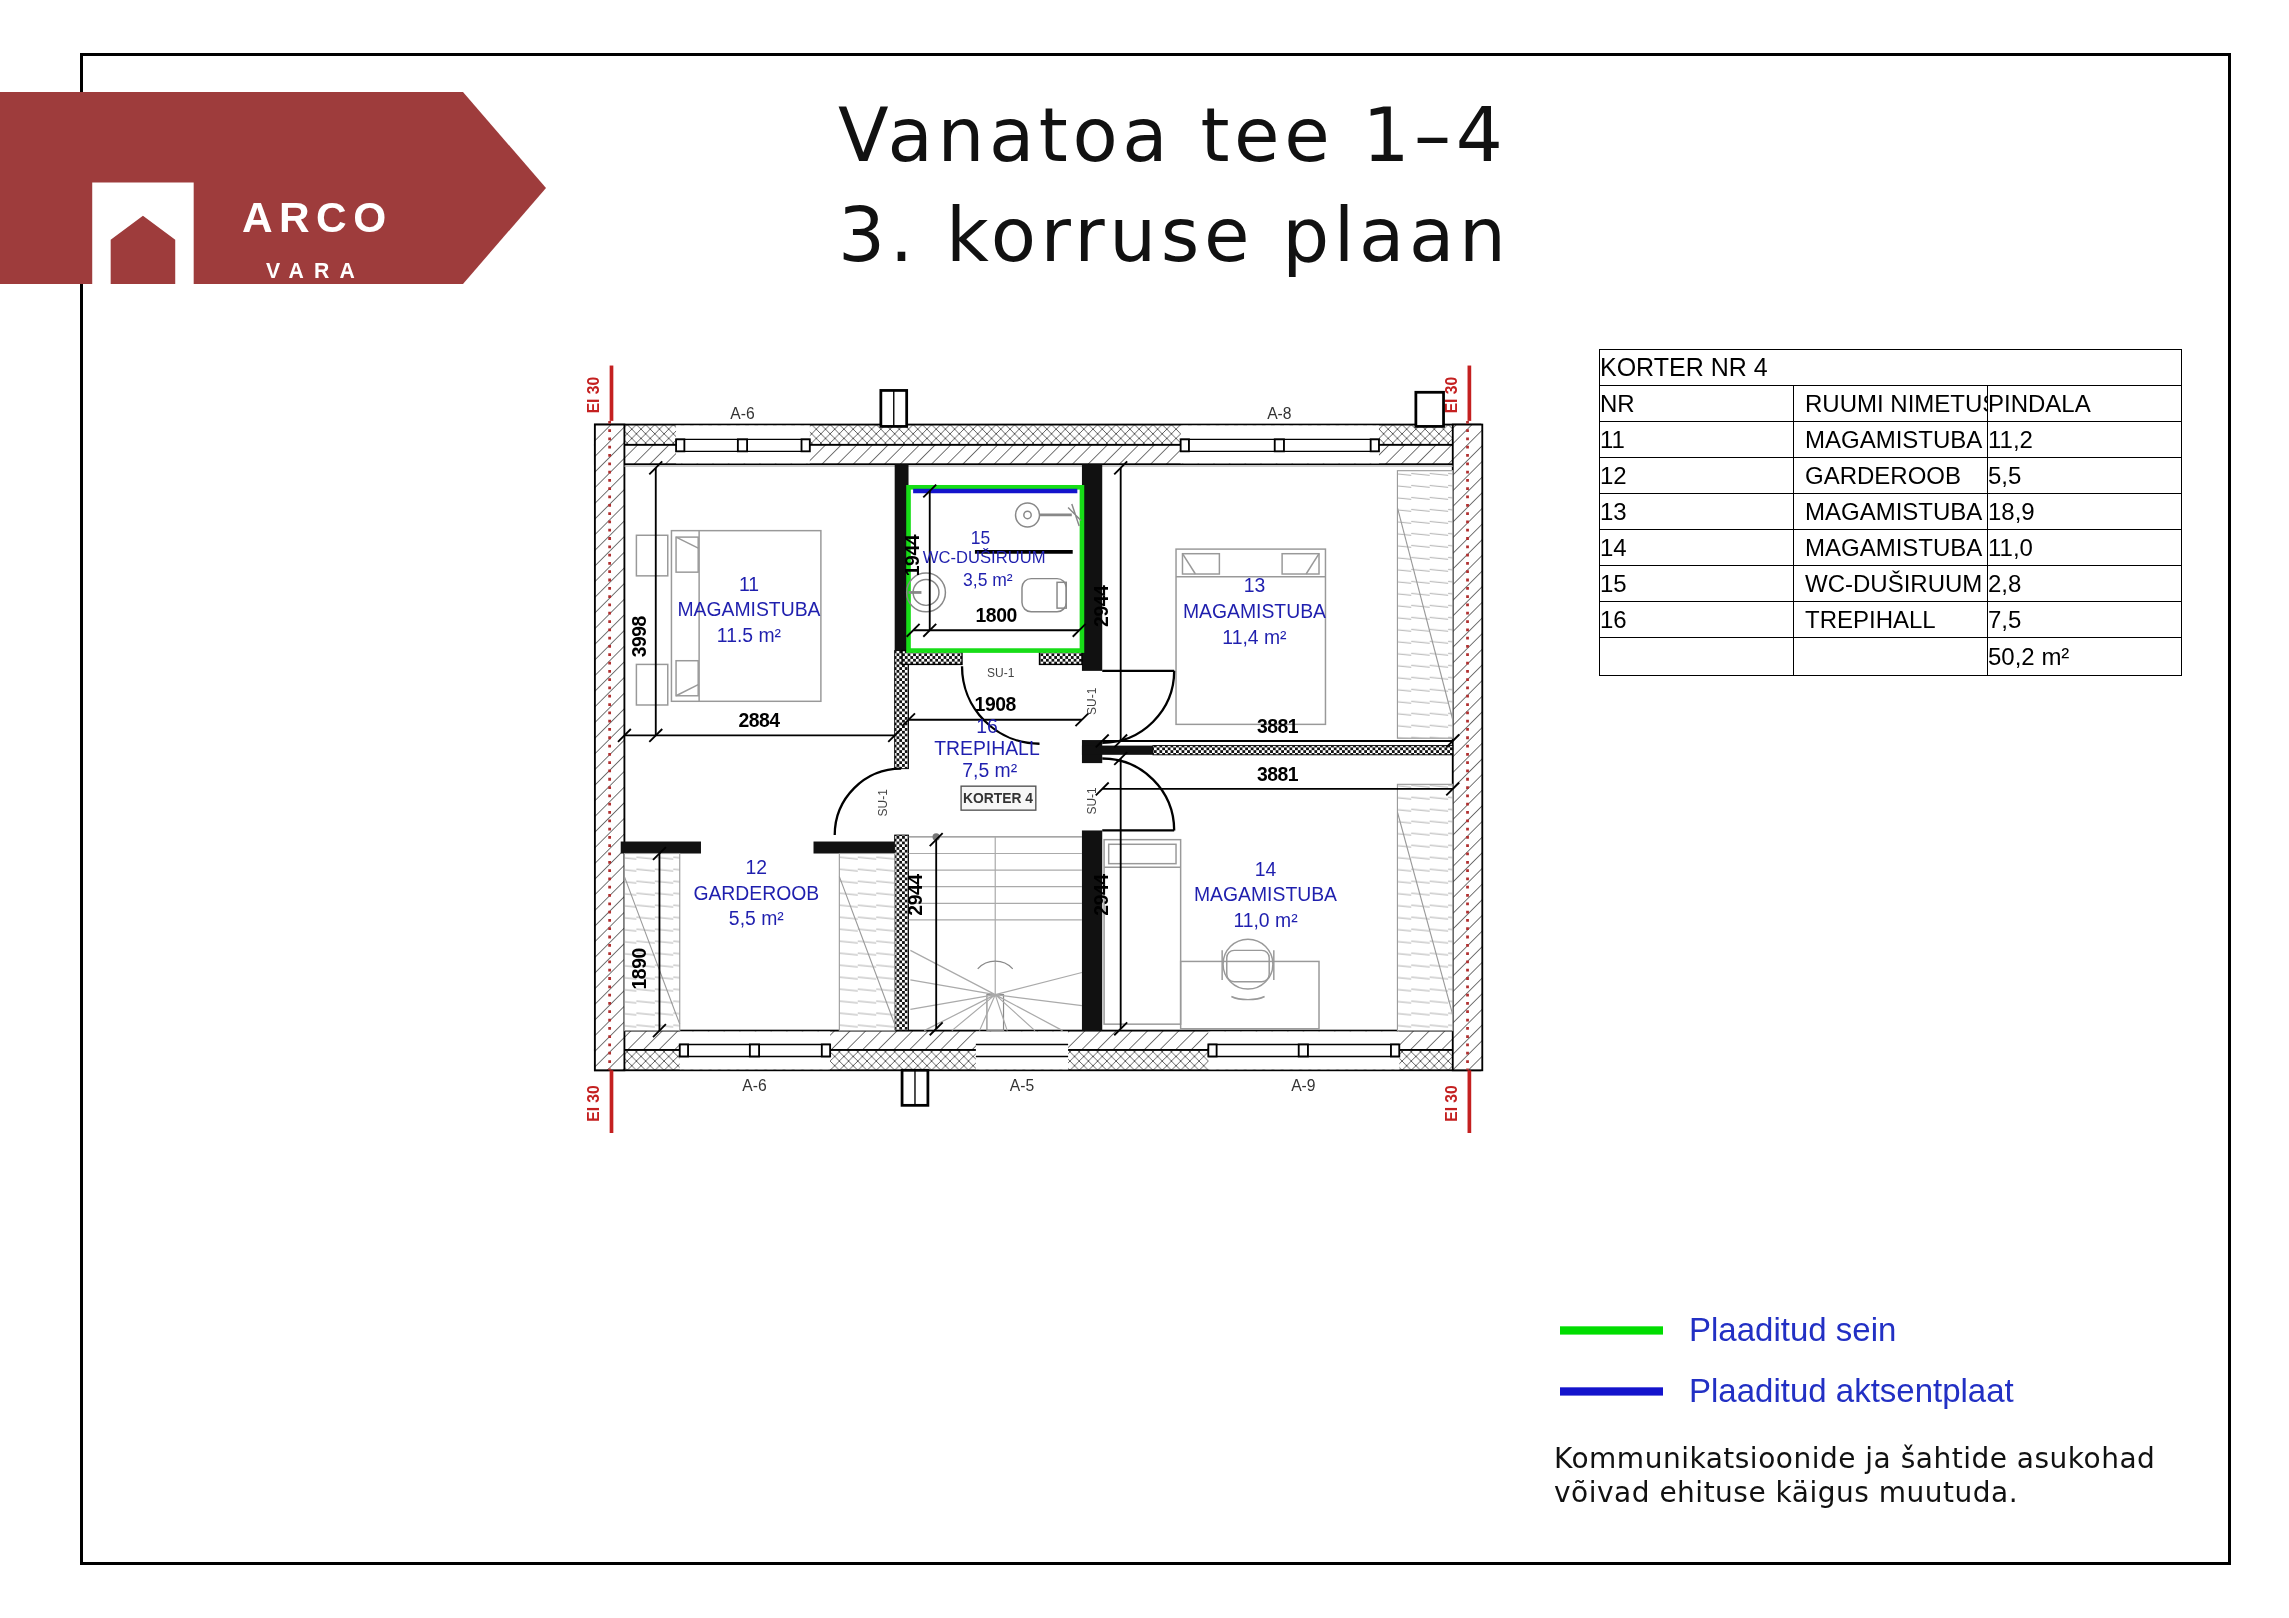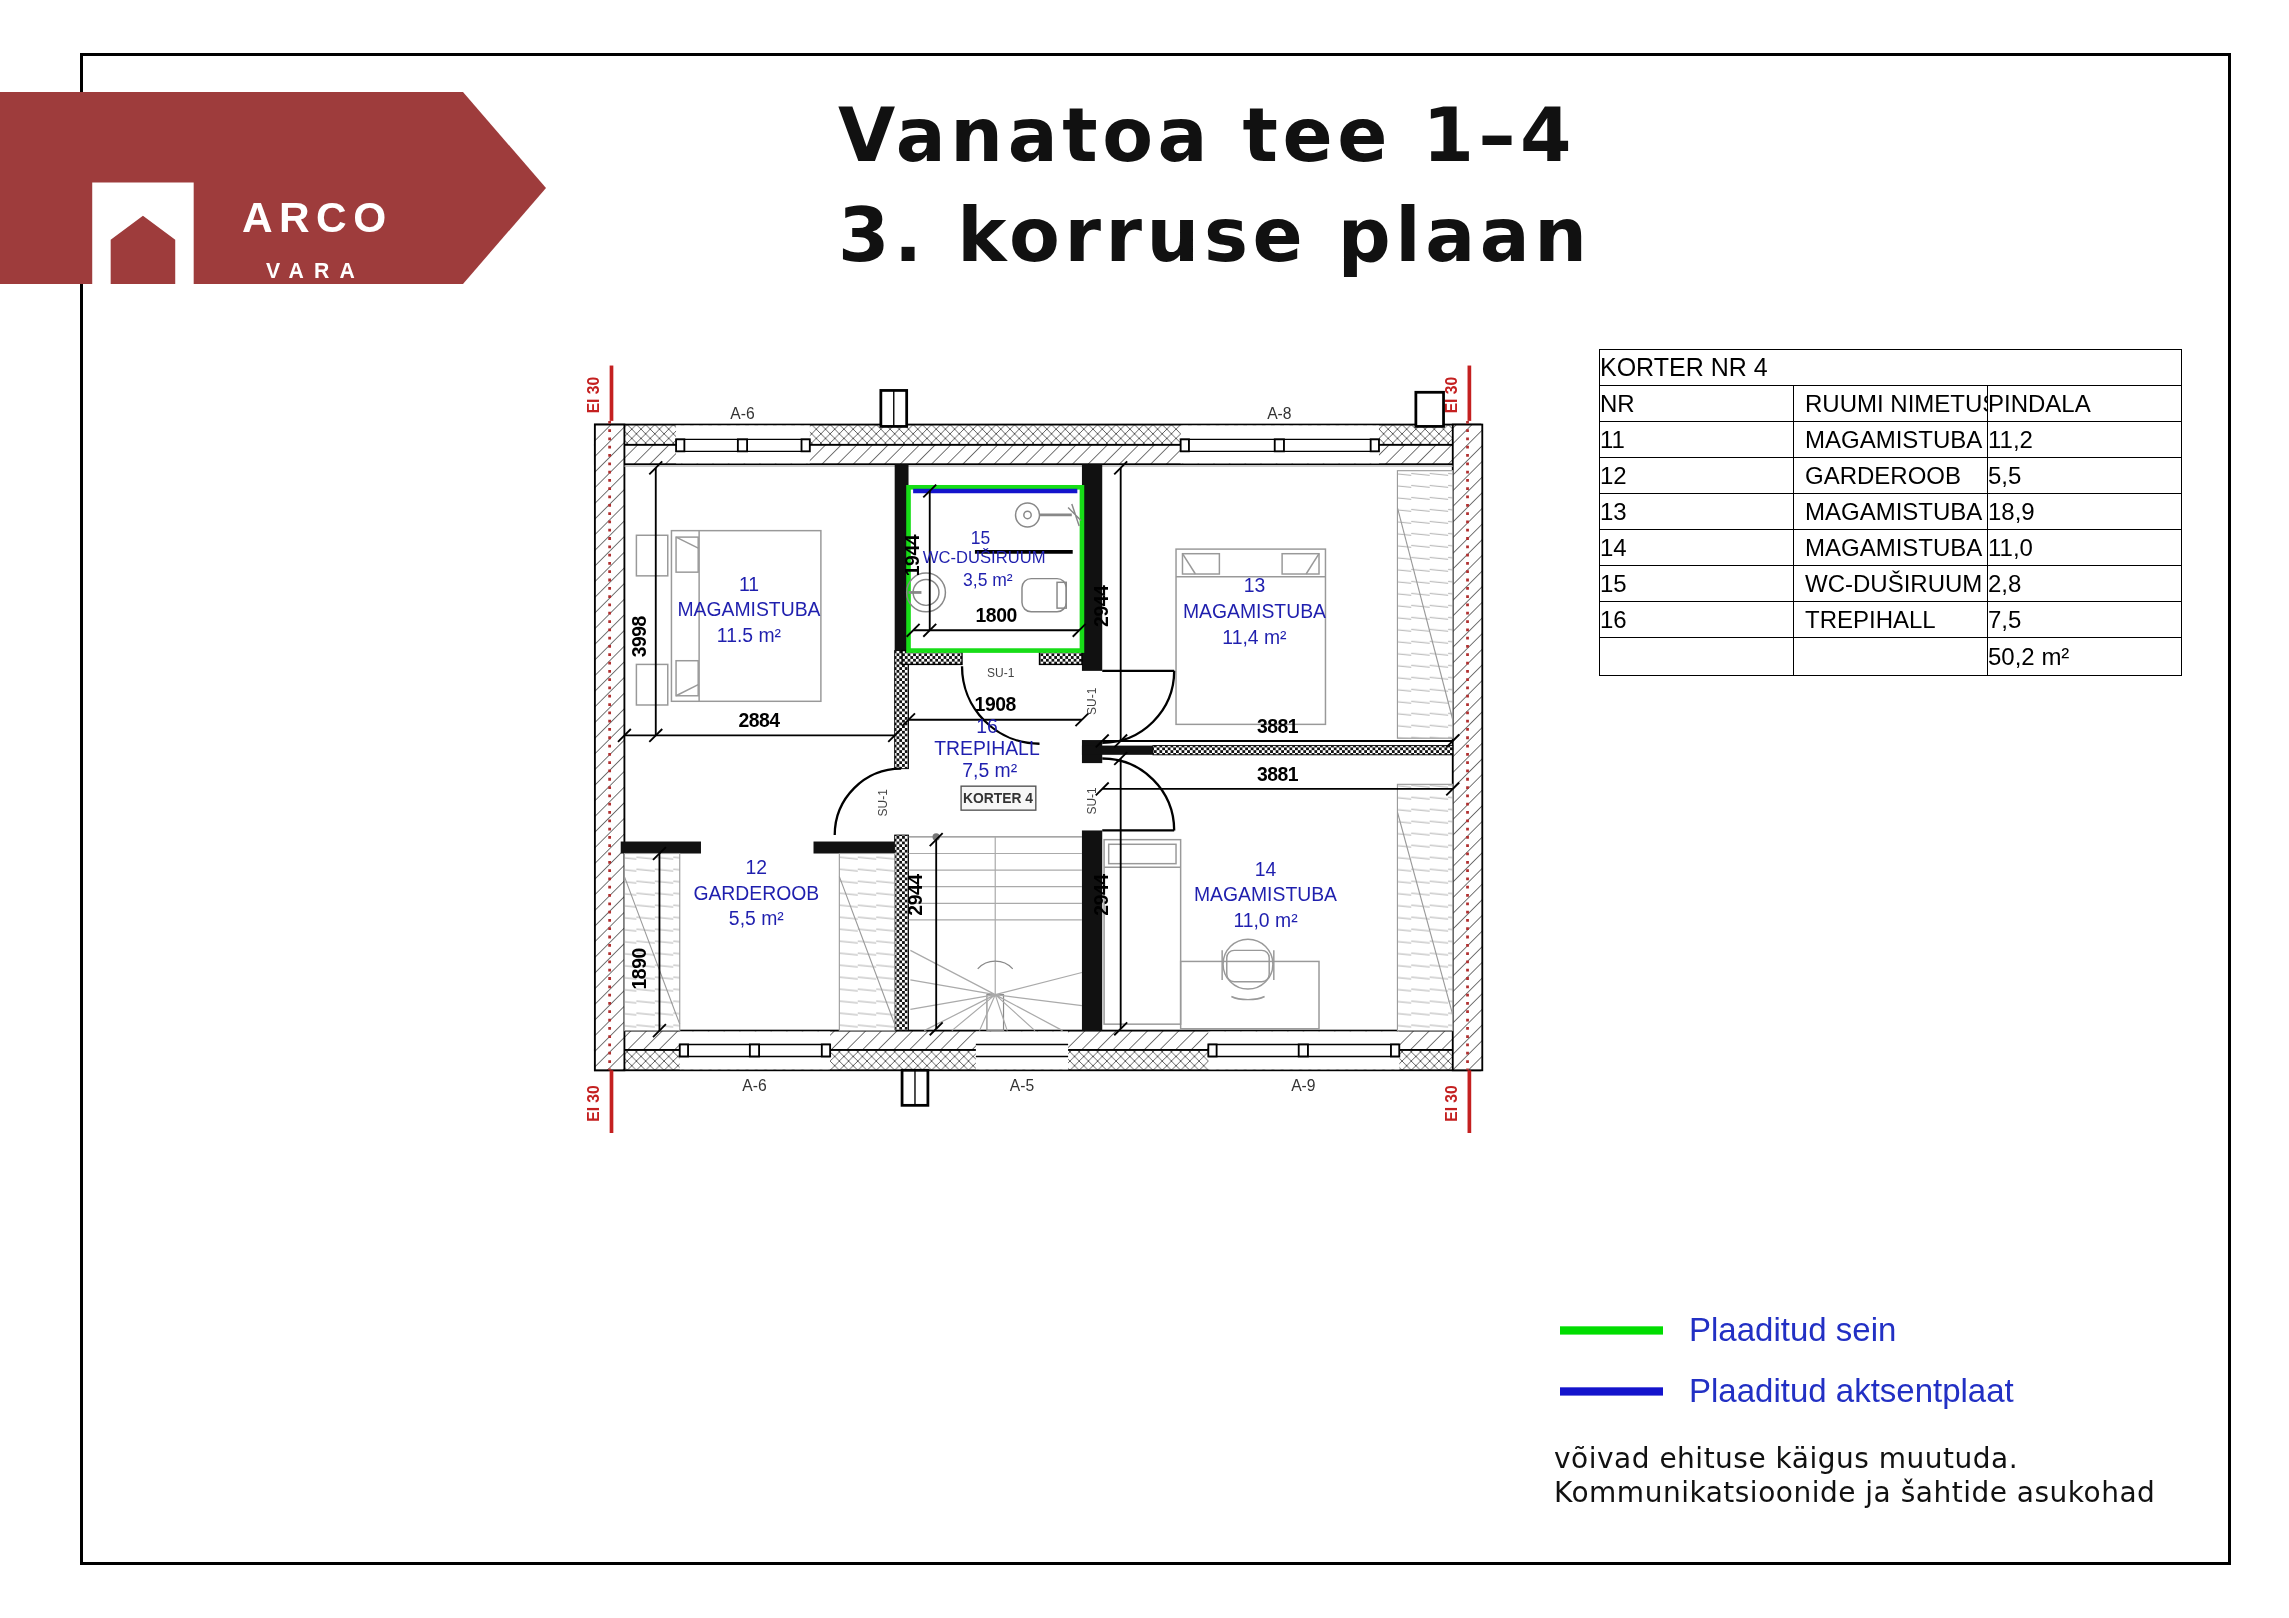--- a/index.html
+++ b/index.html
@@ -2,21 +2,21 @@
 <html style="font-size:14.8px"><head>
 <meta charset="utf-8">
 <style>
   html,body{margin:0;padding:0;background:#fff;}
   .page{position:relative;width:2290px;height:1619px;background:#ffffff;
         font-family:"Liberation Sans",sans-serif;overflow:hidden;}
   .sheet-border{position:absolute;left:80px;top:53px;width:2151px;height:1512px;
         border:3.7px solid #000;box-sizing:border-box;}
   .banner{position:absolute;left:0;top:92px;width:546px;height:192px;}
   .title-block{position:absolute;left:838px;top:85px;width:646px;text-align:right;
-        font-family:"DejaVu Sans",sans-serif;font-weight:700;color:#111;
+        font-family:"DejaVu Sans",sans-serif;font-weight:400;color:#111;
         font-size:74px;letter-spacing:4.6px;line-height:100px;white-space:nowrap;}
   .apt-table{position:absolute;left:1599px;top:349px;width:583px;border-collapse:collapse;
         font-size:24px;color:#000;table-layout:fixed;}
   .apt-table td,.apt-table th{border:1.8px solid #000;height:35px;padding:0;font-weight:400;
         overflow:hidden;white-space:nowrap;}
   .apt-table .c-nr{width:74px;text-align:left;}
   .apt-table .c-name{width:337px;text-align:left;padding-left:11px;}
   .apt-table .c-area{width:173px;text-align:left;}
   .apt-table .t-title{text-align:left;font-size:25px;}
   .legend{position:absolute;left:1560px;top:1306px;width:646px;text-align:right;}
@@ -421,17 +421,17 @@
       <span class="legend-label">Plaaditud sein</span>
     </div>
     <div class="legend-row">
       <svg class="legend-swatch" viewBox="0 0 112 52">
         <rect x="0" y="22" width="112" height="9" fill="#1414cc"></rect>
       </svg>
       <span class="legend-label">Plaaditud aktsentplaat</span>
     </div>
   </div>
   <div class="legend-note">
+    <div>Kommunikatsioonide ja šahtide asukohad</div>
     <div>võivad ehituse käigus muutuda.</div>
-    <div>Kommunikatsioonide ja šahtide asukohad</div>
   </div>
 </div>
 
 
 </body></html>

